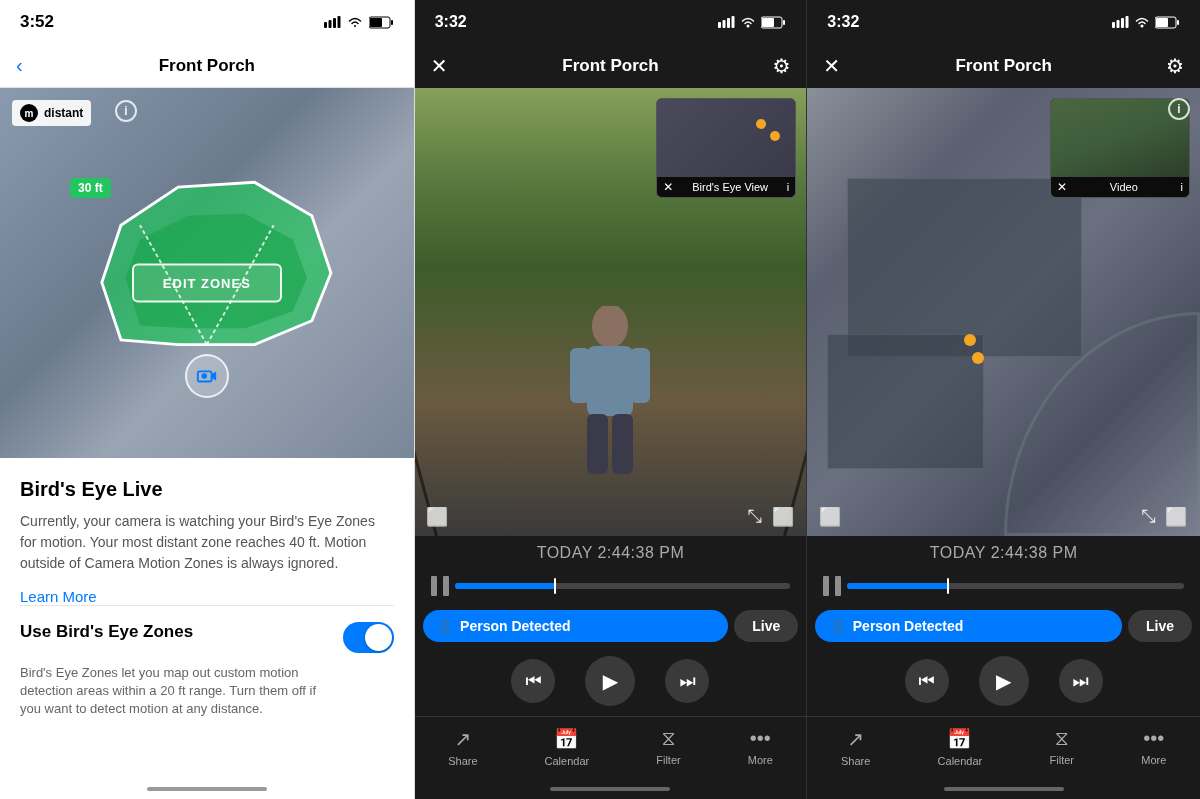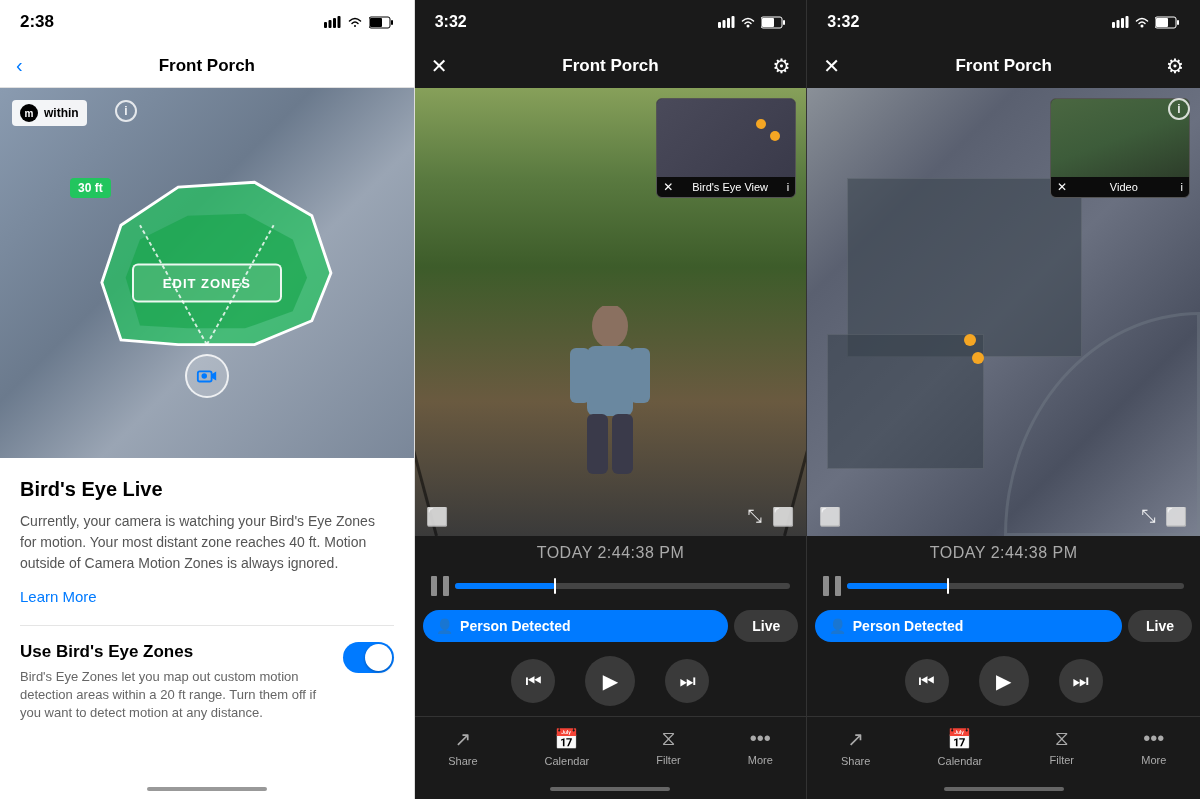--- a/index.html
+++ b/index.html
@@ -200,35 +200,34 @@
     .section-desc {
       font-size: 14px;
       color: #555;
       line-height: 1.5;
       margin-bottom: 14px;
     }
     .learn-more {
       font-size: 15px;
       color: #007AFF;
       font-weight: 500;
-      margin-bottom: 20px;
       display: block;
     }
     .toggle-row {
       display: flex;
       align-items: flex-start;
       justify-content: space-between;
       border-top: 1px solid #e5e5e5;
       padding-top: 16px;
     }
     .toggle-label {
       font-size: 17px;
       font-weight: 600;
       color: #000;
-      margin-bottom: 6px;
+      margin-bottom: 22px;
     }
     .toggle-subdesc {
       font-size: 13px;
       color: #666;
       line-height: 1.4;
       max-width: 300px;
     }
     .toggle-switch {
       width: 51px;
       height: 31px;
@@ -598,21 +597,21 @@
       height: 4px;
       background: #999;
       border-radius: 2px;
     }
   </style>
 </head>
 <body>
 
 <div class="phone phone1">
   <div class="status-bar">
-    <span class="time">2:38</span>
+    <span class="time">3:52</span>
     <div class="icons">
       <svg width="17" height="12" viewBox="0 0 17 12">
         <rect x="0" y="6" width="3" height="6" fill="#000" rx="1"></rect>
         <rect x="4.5" y="4" width="3" height="8" fill="#000" rx="1"></rect>
         <rect x="9" y="2" width="3" height="10" fill="#000" rx="1"></rect>
         <rect x="13.5" y="0" width="3" height="12" fill="#000" rx="1"></rect>
       </svg>
       <svg width="16" height="12" viewBox="0 0 16 12">
         <path d="M8 10 L8 10" stroke="#000" stroke-width="2" stroke-linecap="round"></path>
         <path d="M5 7.5 Q8 4.5 11 7.5" stroke="#000" stroke-width="1.5" fill="none" stroke-linecap="round"></path>
@@ -628,21 +627,21 @@
 
   <div class="nav-bar">
     <span class="back-btn">‹</span>
     <span class="title">Front Porch</span>
   </div>
 
   <div class="map-area">
     <div class="map-bg"></div>
     <div class="mapbox-logo">
       <div class="mb-icon">m</div>
-      <span>within</span>
+      <span>distant</span>
     </div>
     <div class="info-btn">i</div>
 
     <div class="zone-overlay">
       <div class="zone-badge">30 ft</div>
       <div class="zone-shape">
         <svg viewBox="0 0 300 220" xmlns="http://www.w3.org/2000/svg">
 
           <polygon points="60,180 40,120 60,60 120,20 200,15 260,50 280,110 260,160 200,185 120,185" fill="rgba(34,197,94,0.7)" stroke="white" stroke-width="3"></polygon>
 

